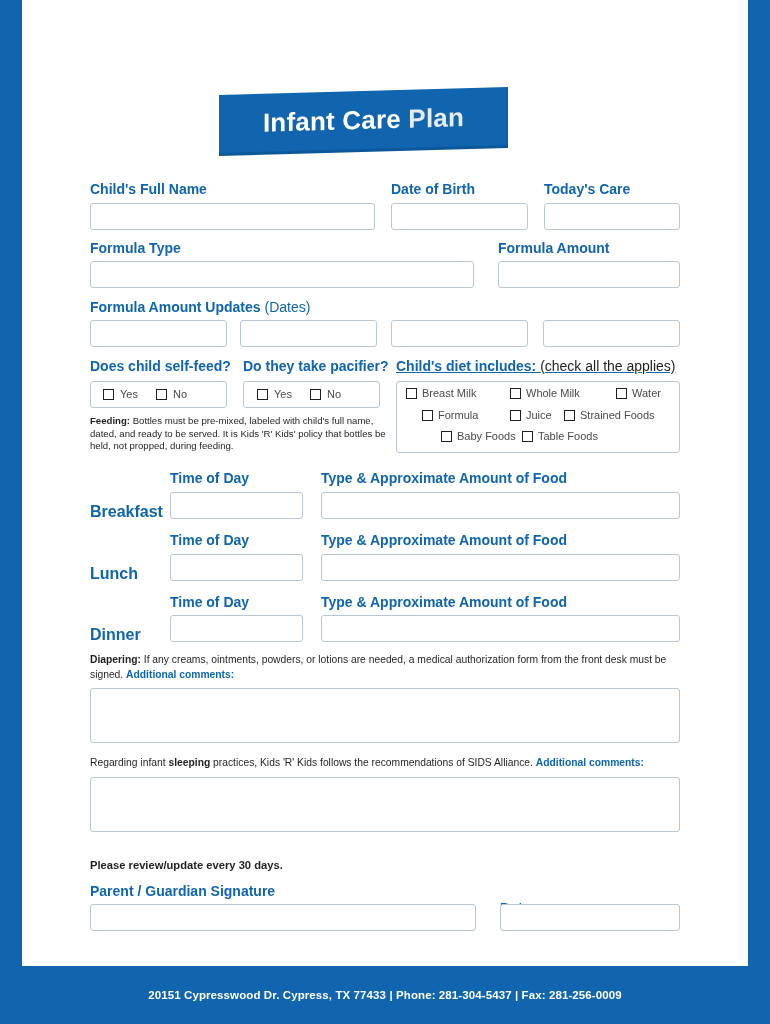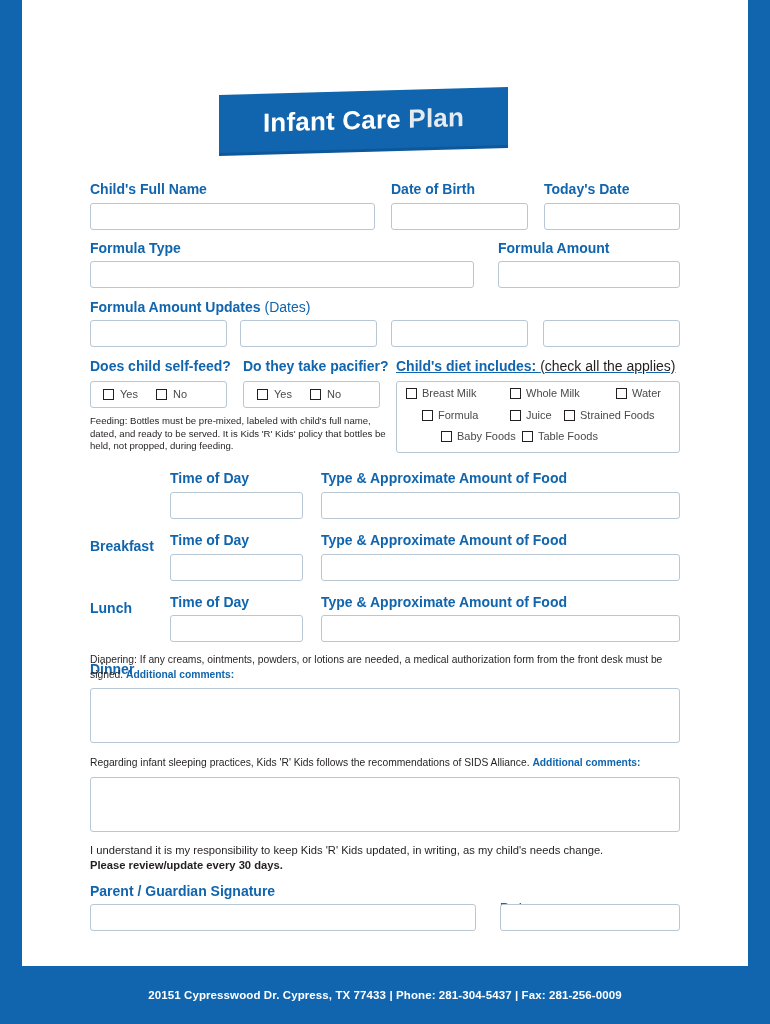--- a/index.html
+++ b/index.html
@@ -88,21 +88,21 @@
     border-radius: 3px;
     background: #ffffff;
   }
 
   .para {
     position: absolute;
     font-size: 9.6px;
     line-height: 12.6px;
     color: #231f20;
   }
-  .para b { font-weight: normal; }
+  .para b { font-weight: bold; }
   .para .blue { color: #1065ae; font-weight: bold; }
 
   .checkrow {
     position: absolute;
     display: flex;
     align-items: center;
     font-size: 11px;
     color: #4a4a4a;
   }
   .chk {
@@ -127,22 +127,21 @@
     font-size: 11px;
     color: #4a4a4a;
     white-space: nowrap;
   }
   .diet-item .chk { margin-right: 5px; }
 
   .meal-label {
     position: absolute;
     color: #1065ae;
     font-weight: bold;
-    font-size: 14px;
-    margin-top: 35px;
+    font-size: 16px;
   }
 
   .footer {
     position: absolute;
     left: 0; right: 0; bottom: 0;
     height: 58px;
     background: #1065ae;
     color: #ffffff;
     display: flex; align-items: center; justify-content: center;
     font-size: 11.5px;
@@ -168,21 +167,21 @@
     <div class="title-banner-shadow"></div>
     <div class="title-banner"></div>
     <div class="title-text">
       <span class="t1">Infant Care </span>
         <span class="t2">Plan</span>
     </div>
   </div>
 
   <div class="lbl" style="left:90px; top:181px;">Child's Full Name</div>
   <div class="lbl" style="left:391px; top:181px;">Date of Birth</div>
-  <div class="lbl" style="left:544px; top:181px;">Today's Date</div>
+  <div class="lbl" style="left:544px; top:181px;">Today's Care</div>
 
   <input class="field" style="left: 90px; top: 203px; width: 285px;" value="">
   <input class="field" style="left: 391px; top: 203px; width: 137px;" value="">
   <input class="field" style="left: 544px; top: 203px; width: 136px;" value="">
 
   <div class="lbl" style="left:90px; top:240px;">Formula Type</div>
   <div class="lbl" style="left:498px; top:240px;">Formula Amount</div>
 
   <input class="field" style="left: 90px; top: 261px; width: 384px;" value="">
   <input class="field" style="left: 498px; top: 261px; width: 182px;" value="">
@@ -278,21 +277,21 @@
     <b>Diapering:</b><span> If any creams, ointments, powders, or lotions are needed, a medical authorization form from the front desk must be signed. </span><span class="blue">Additional comments:</span>
   </div>
   <div class="box" style="left:90px; top:688px; width:590px; height:55px;"></div>
 
   <div class="para" style="left:90px; top:756px; width:592px; font-size:10.3px; line-height:14.5px;">
     <span>Regarding infant </span><b>sleeping</b><span> practices, Kids 'R' Kids follows the recommendations of SIDS Alliance. </span><span class="blue">Additional comments:</span>
   </div>
   <div class="box" style="left:90px; top:777px; width:590px; height:55px;"></div>
 
   <div class="statement" style="left:90px; top:843px; width:600px;">
-    <span>I understand it is my responsibility to keep Kids 'R' Kids updated, in writing, as my child's needs change.</span><br>
+    <br>
     <b>Please review/update every 30 days.</b>
   </div>
 
   <div class="lbl" style="left:90px; top:883px;">Parent / Guardian Signature</div>
   <div class="lbl" style="left:500px; top:900px;">Date</div>
   <input class="field" style="left: 90px; top: 904px; width: 386px;" value="">
   <input class="field" style="left: 500px; top: 904px; width: 180px;" value="">
 
   <div class="footer">
     <span>20151 Cypresswood Dr. Cypress, TX 77433 | Phone: 281-304-5437 | Fax: 281-256-0009</span>

